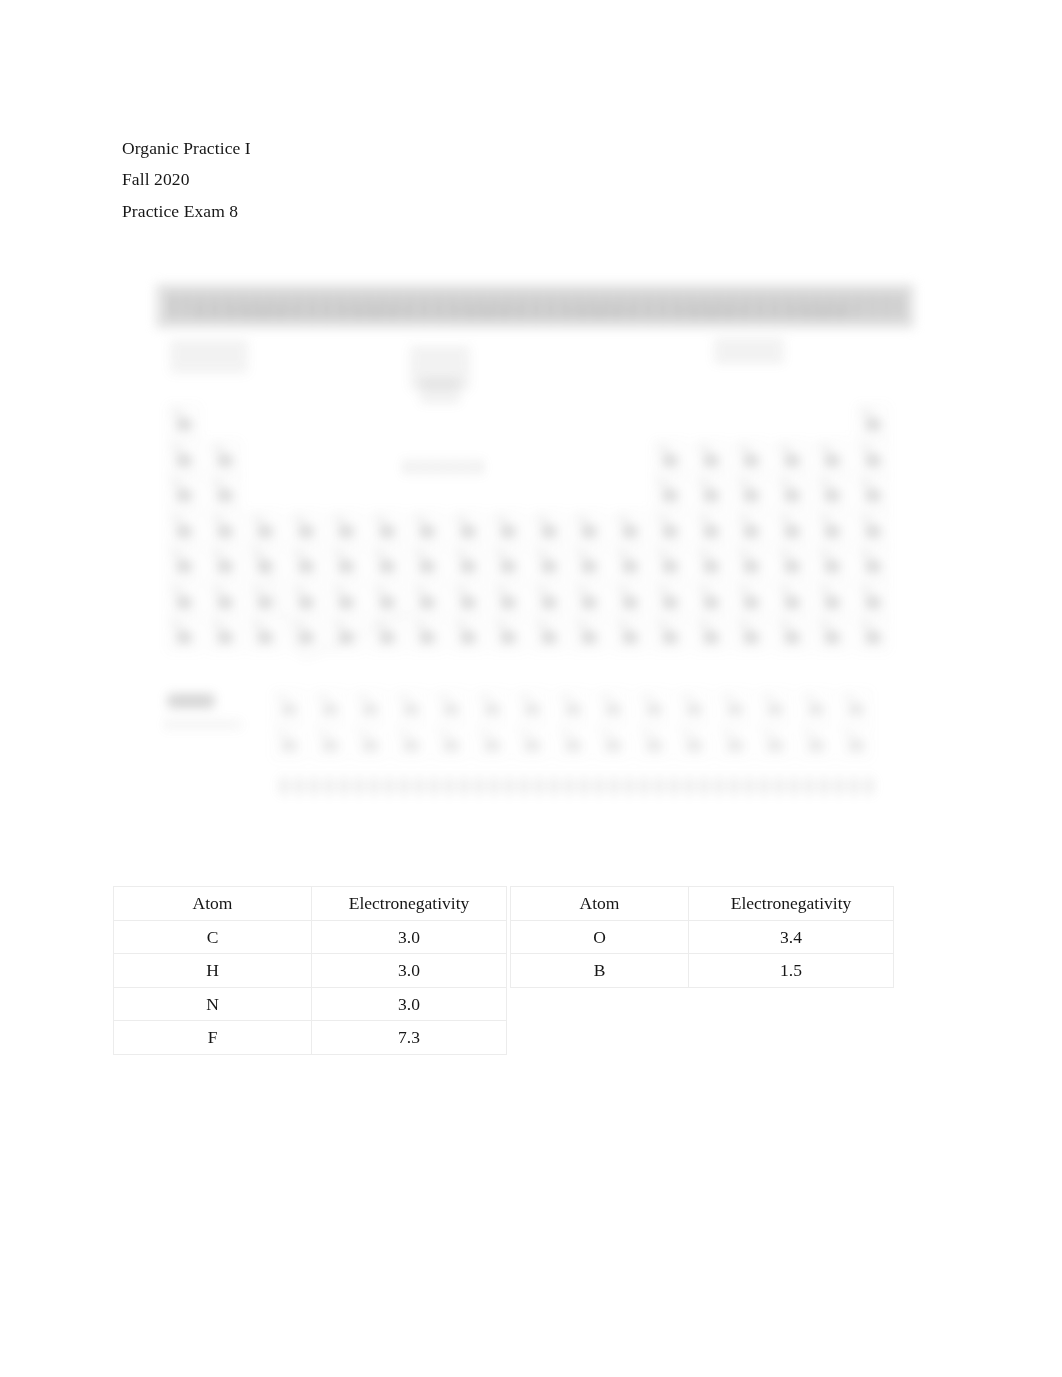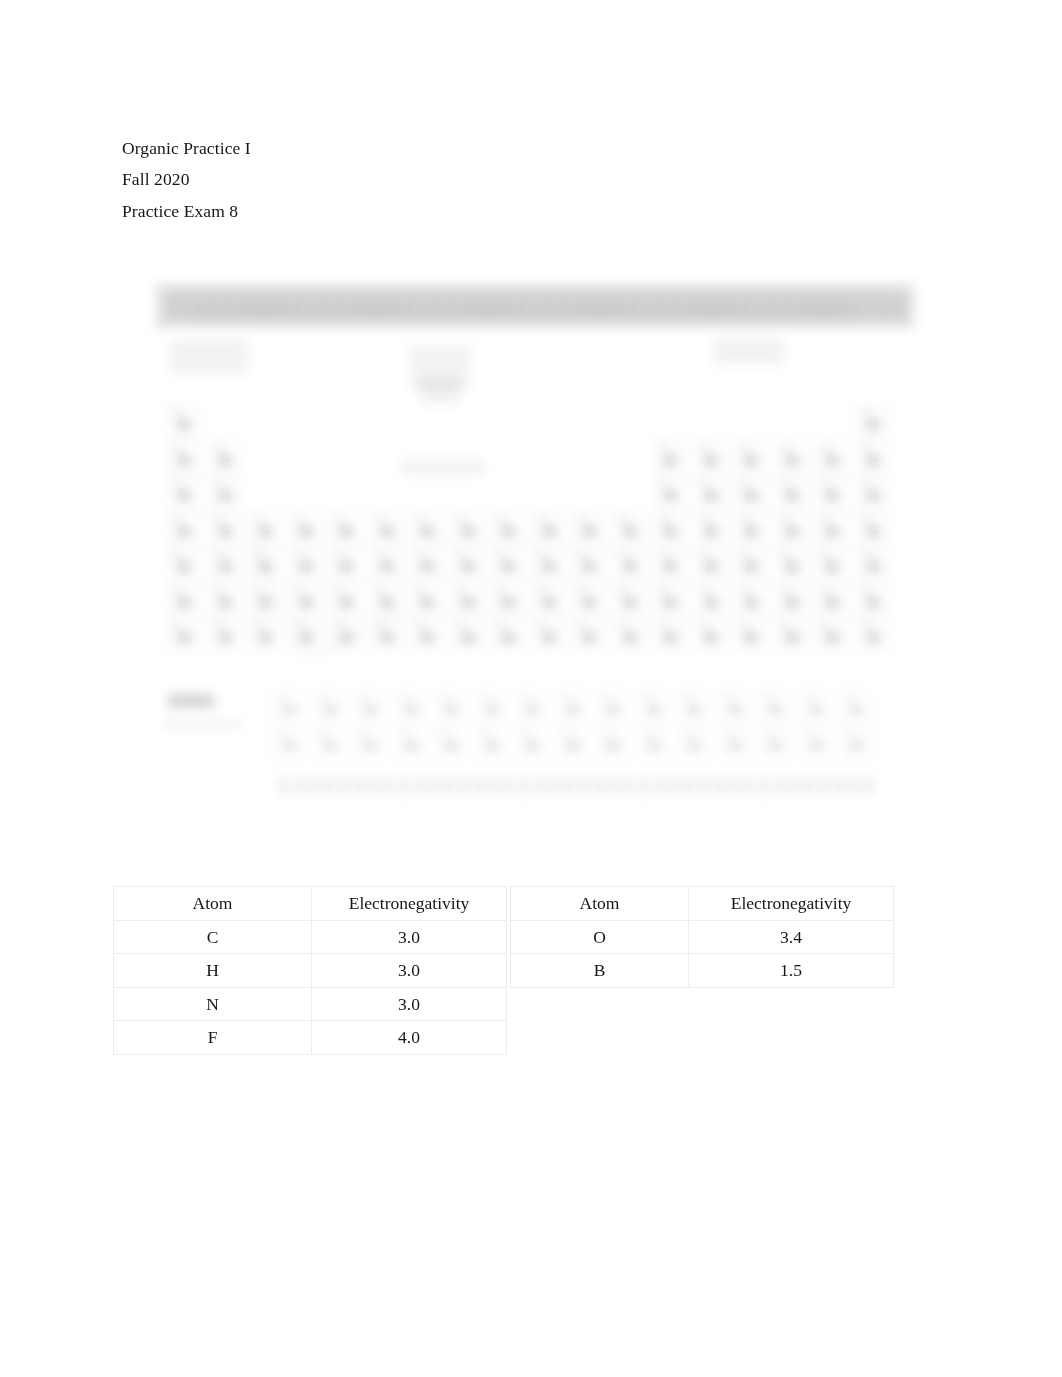--- a/index.html
+++ b/index.html
@@ -351,21 +351,21 @@
         <tr>
           <td>H</td>
           <td>3.0</td>
         </tr>
         <tr>
           <td>N</td>
           <td>3.0</td>
         </tr>
         <tr>
           <td>F</td>
-          <td>4.0</td>
+          <td>7.3</td>
         </tr>
       </tbody>
   </table>
 
   <table class="en-table en-table-right">
     <colgroup>
         <col class="col-atom">
         <col class="col-en">
       </colgroup>
     <thead>

